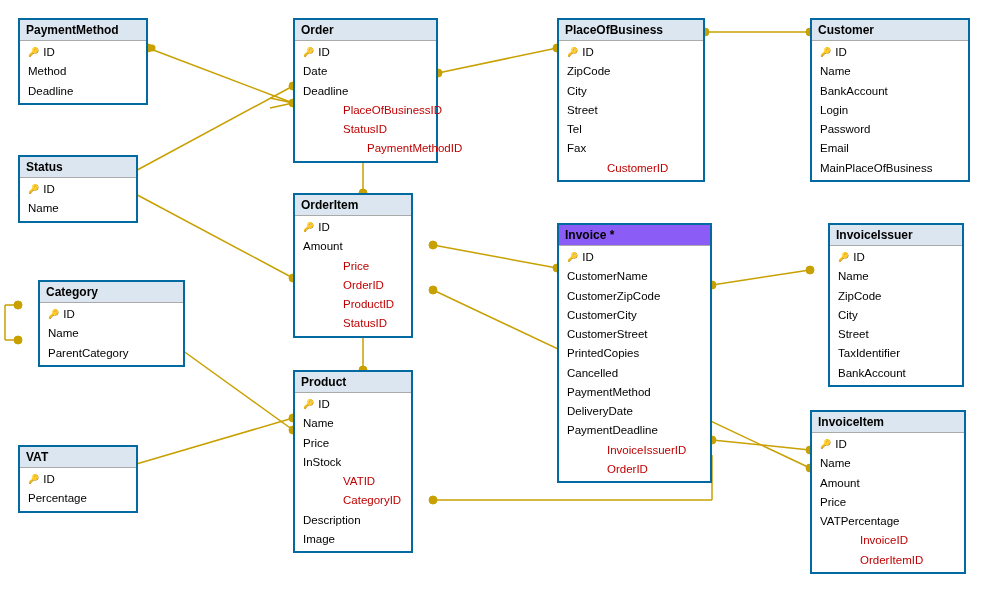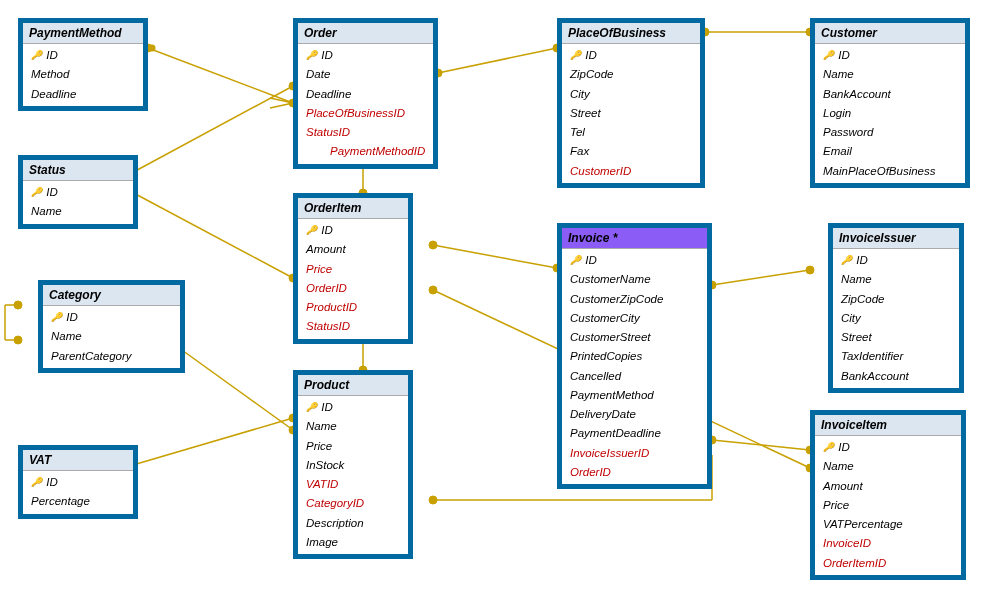--- a/index.html
+++ b/index.html
@@ -22,24 +22,23 @@
       position: absolute;
       top: 0; left: 0;
       width: 1001px;
       height: 589px;
       pointer-events: none;
       z-index: 0;
     }
     .entity {
       position: absolute;
       background: #fff;
-      border: 5px solid #0369a1;
+      border: 2px solid #0369a1;
       z-index: 1;
       min-width: 120px;
-      font-style: italic;
     }
     .entity-header {
       background: #dce6f1;
       border-bottom: 1px solid #aaa;
       padding: 3px 6px;
       font-weight: bold;
       font-size: 12px;
       color: #000;
     }
     .entity-header.active {
@@ -56,20 +55,21 @@
       white-space: nowrap;
       color: #000;
       font-size: 11.5px;
       line-height: 1.5;
     }
     .field.pk {
       color: #000;
     }
     .field.fk {
       color: #c00000;
+      margin-left: 40px;
     }
     .field .key-icon {
       color: #c8a000;
       font-size: 11px;
       flex-shrink: 0;
     }
     .field-name {
       font-size: 11.5px;
     }
     

